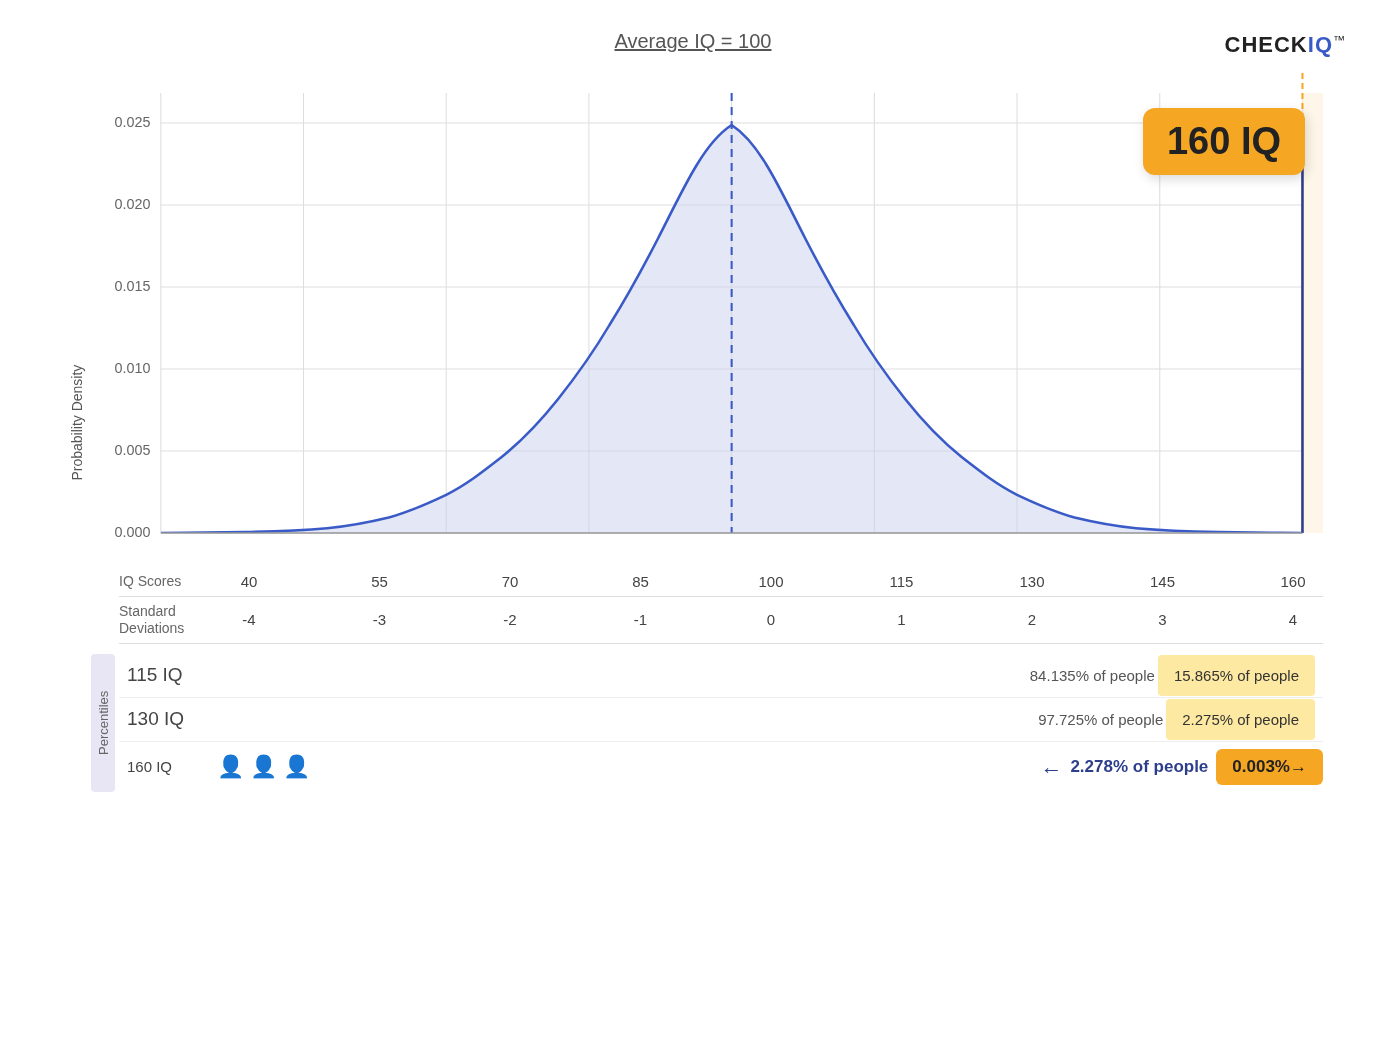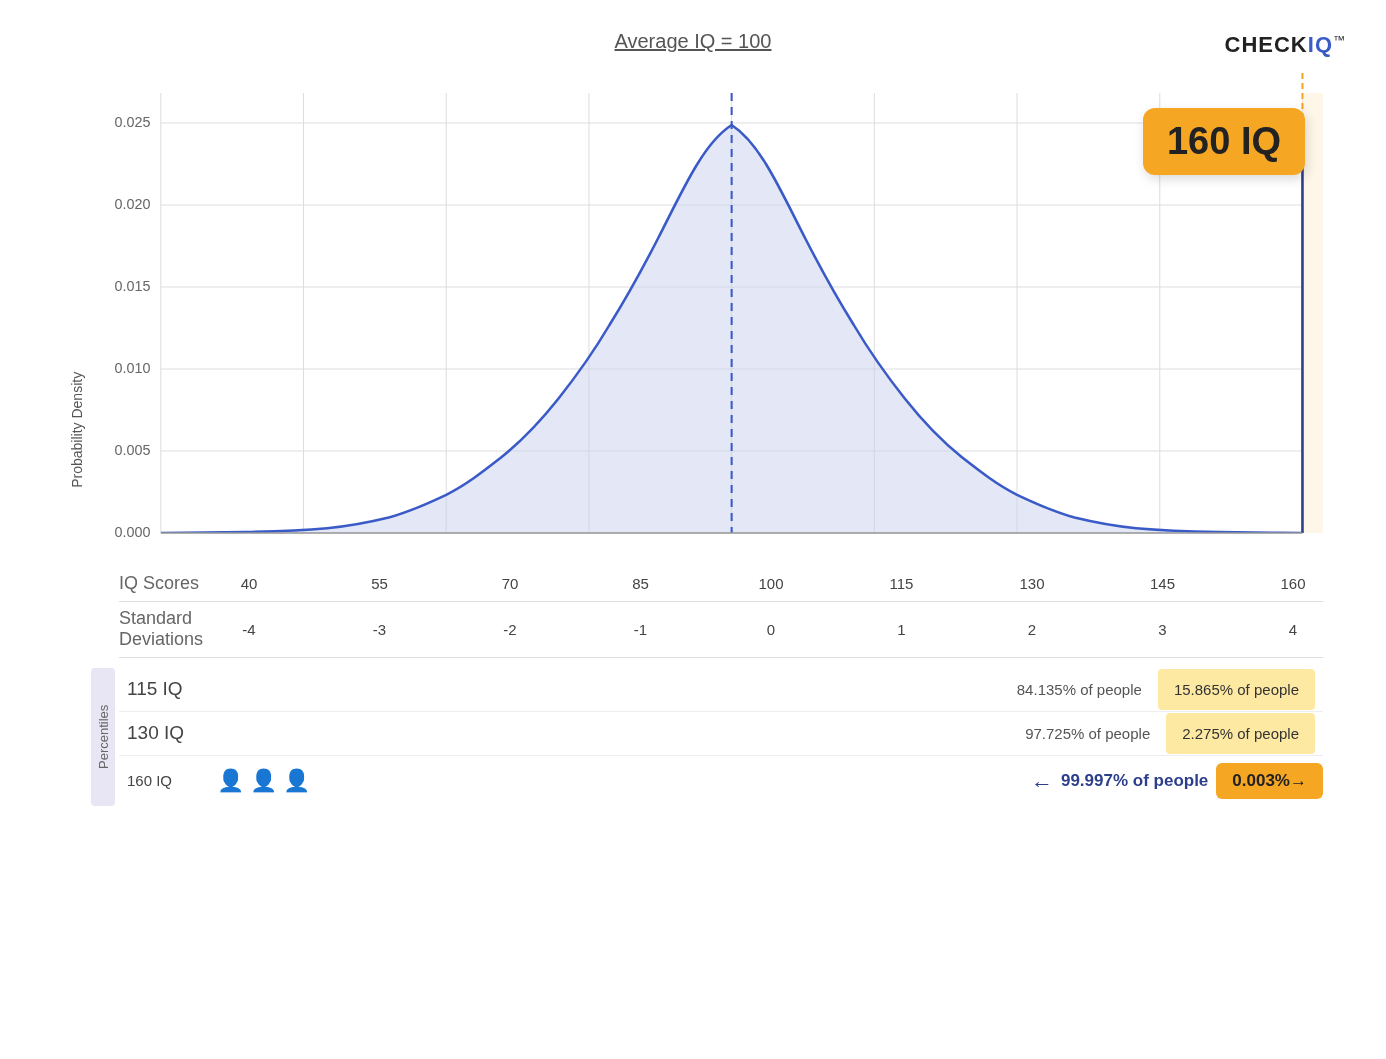--- a/index.html
+++ b/index.html
@@ -73,21 +73,21 @@
     }
     .x-axis-row {
       display: flex;
       align-items: center;
       font-size: 15px;
       color: #444;
       margin-bottom: 2px;
     }
     .x-axis-row .row-label {
       width: 100px;
-      font-size: 18px;
+      font-size: 14px;
       color: #666;
       line-height: 1.2;
     }
     .x-axis-row .values-row {
       display: flex;
       flex: 1;
       justify-content: space-between;
     }
     .x-val {
       width: 60px;
@@ -148,21 +148,21 @@
       flex: 1;
       display: flex;
       align-items: center;
       justify-content: flex-end;
       padding-right: 8px;
     }
     .pct-white-part {
       color: #555;
       font-size: 15px;
       text-align: right;
-      padding-right: 16px;
+      padding-right: 3px;
     }
     .pct-yellow-part {
       background: #fde9a2;
       color: #333;
       font-size: 15px;
       padding: 12px 16px;
       border-radius: 4px;
       white-space: nowrap;
     }
     .pct-row-160 {
@@ -398,21 +398,21 @@
                 <div class="pct-row-160">
   <div class="pct-160-iq">160 IQ</div>
   <div class="pct-160-icons">
     <span class="person-icon">👤</span>
     <span class="person-icon">👤</span>
     <span class="person-icon">👤</span>
   </div>
   <div class="pct-160-bar">
     <div class="arrow-label">
       <span class="arrow-left">←</span>
-      <span>99.997% of people</span>
+      <span>2.278% of people</span>
     </div>
     <div class="pct-orange-badge">0.003%→</div>
   </div>
 </div>
               </div>
           </div>
         </div>
 
       </div>
     </div>

